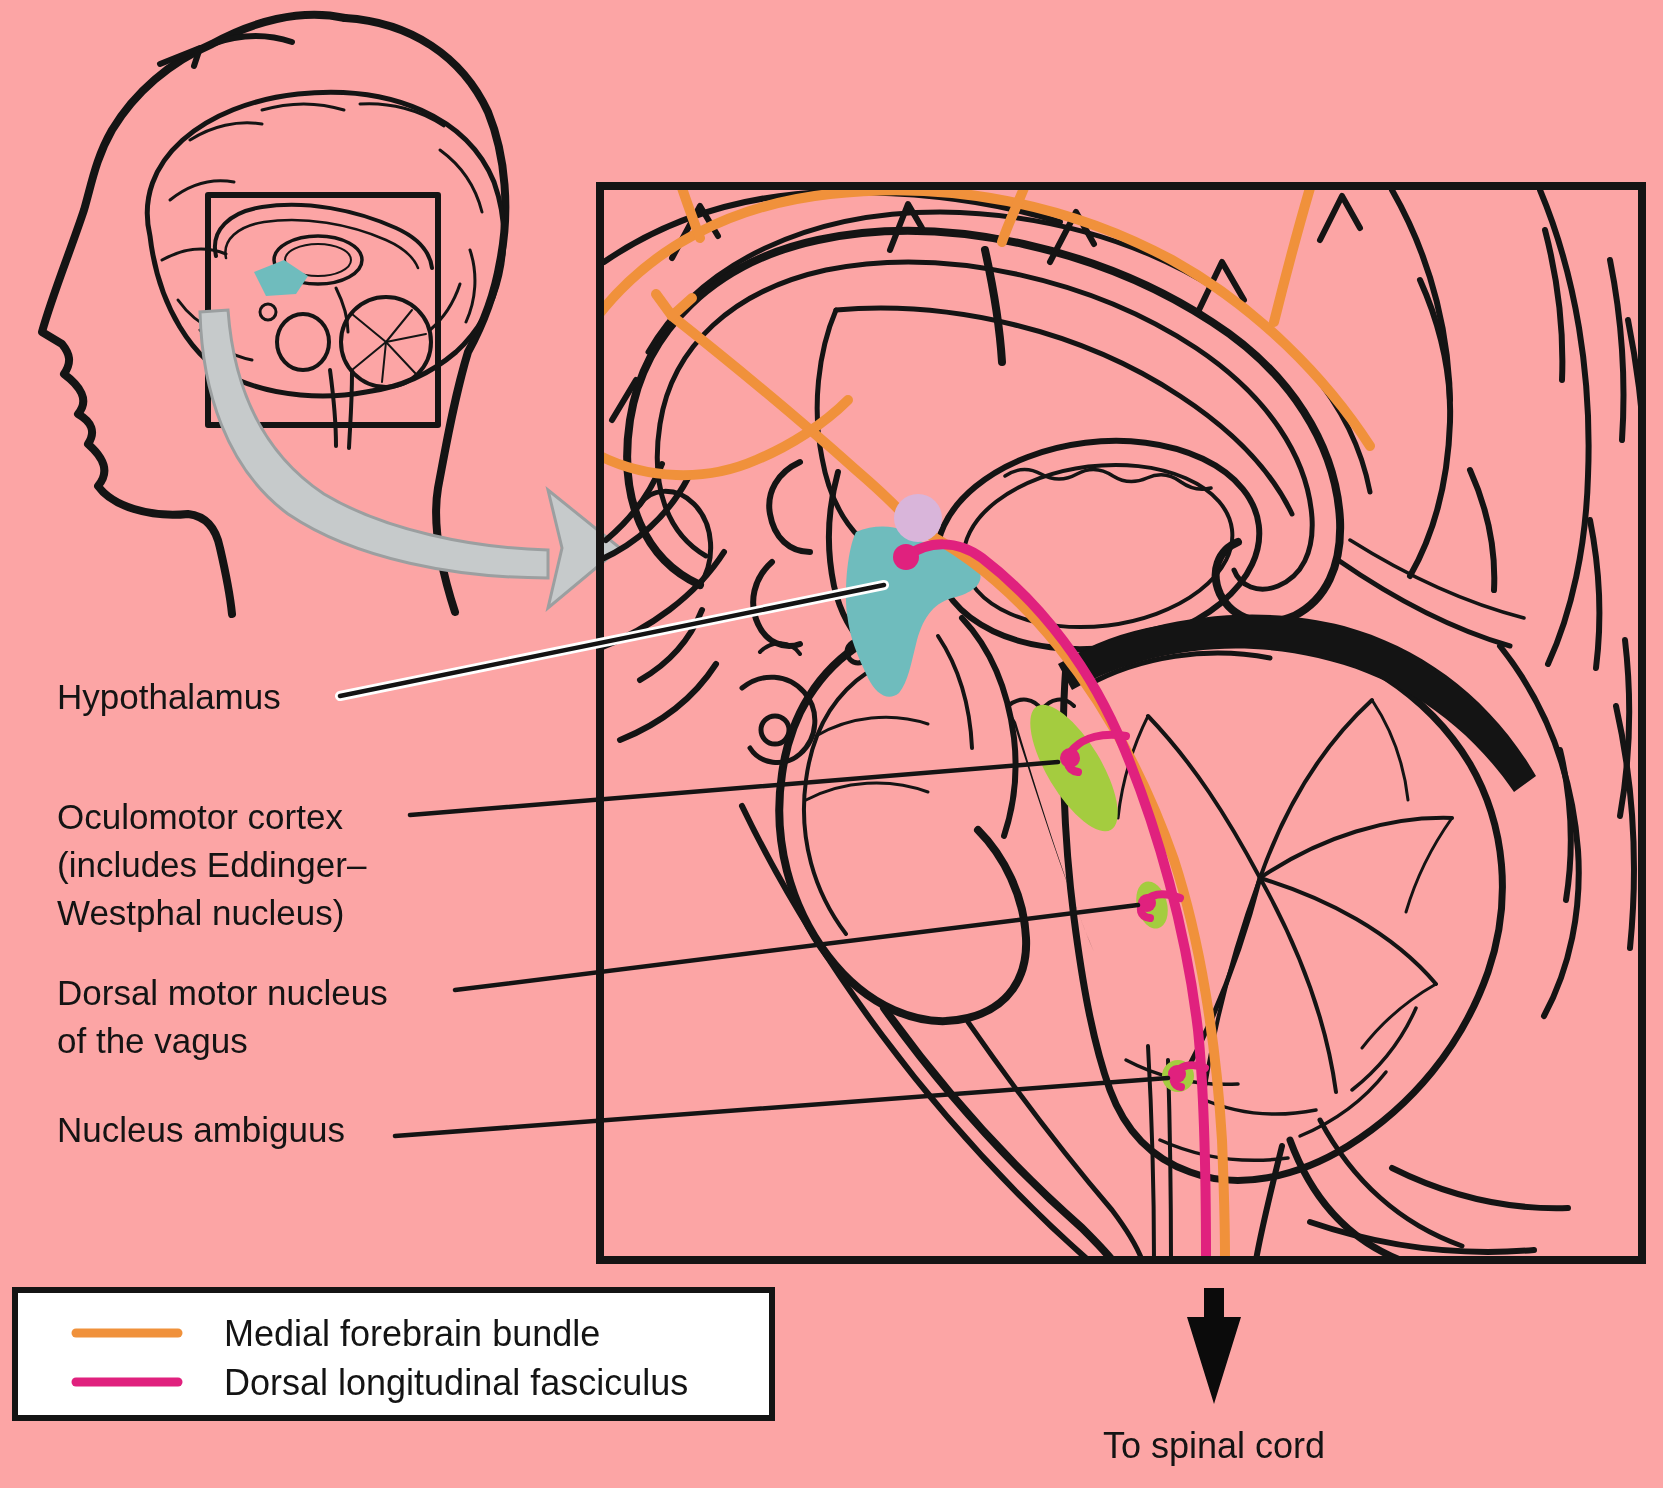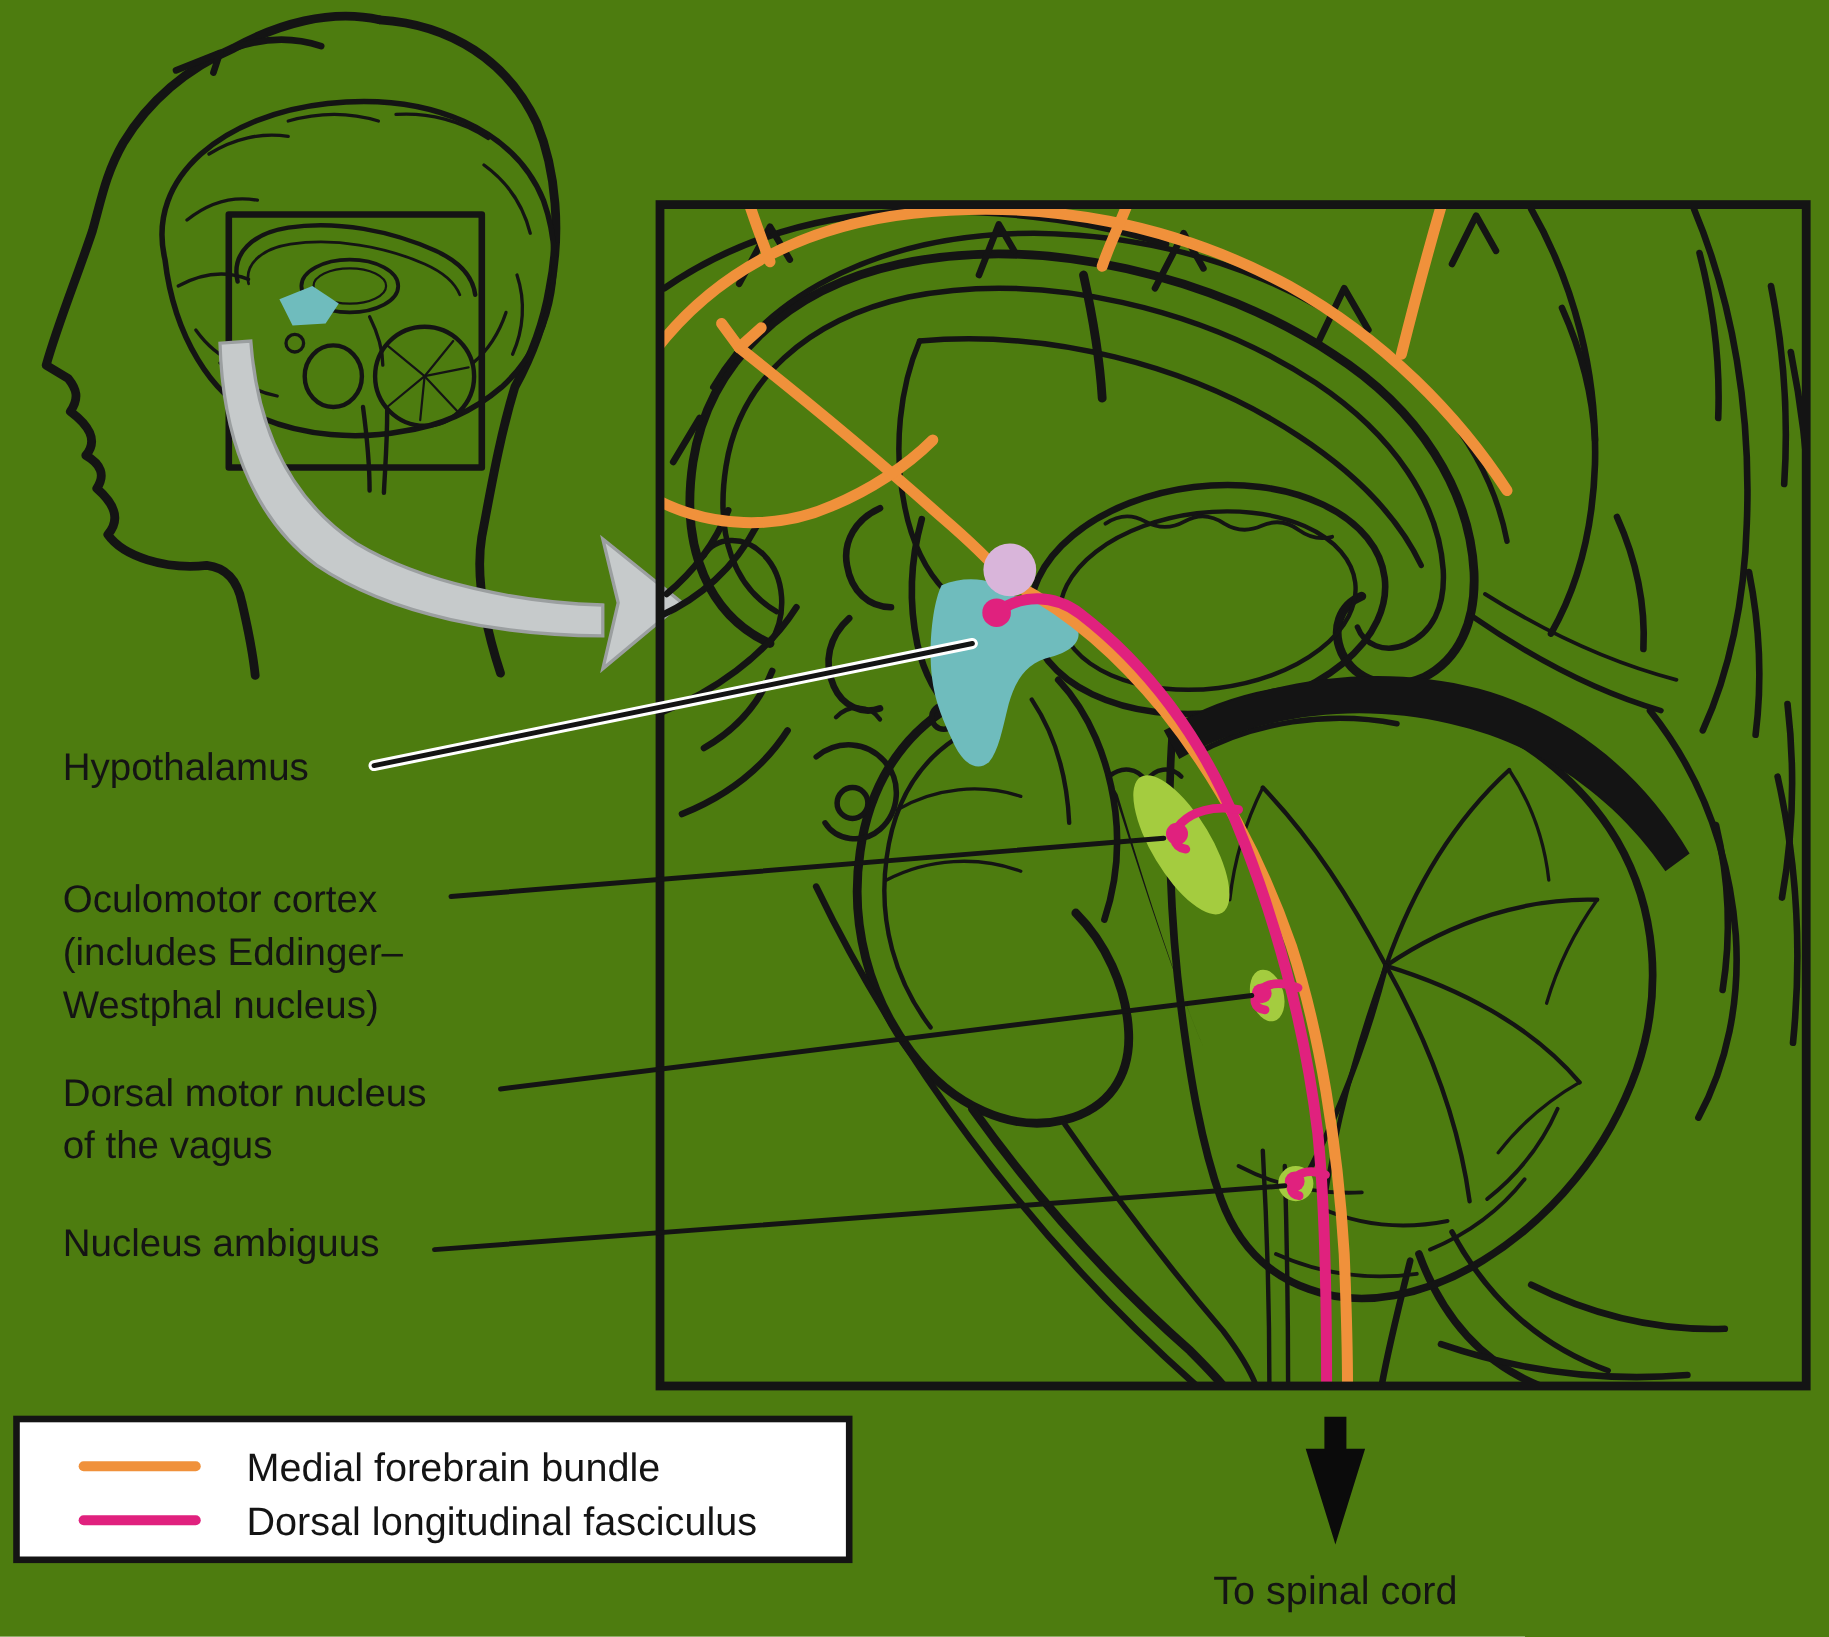--- a/index.html
+++ b/index.html
@@ -1,16 +1,16 @@
 <!DOCTYPE html>
 <html><head>
 <meta charset="utf-8">
 <style>
   html,body{margin:0;padding:0;background:#fff;}
-  .canvas{position:relative;width:1663px;height:1488px;background:#4d7c0f;overflow:hidden;
+  .canvas{position:relative;width:1663px;height:1488px;background:#fca5a5;overflow:hidden;
           font-family:"Liberation Sans", sans-serif;}
   svg{position:absolute;left:0;top:0;}
   svg text{font-family:"Liberation Sans", sans-serif;fill:#141414;}
   .lbl{font-size:35px;}
   .legend-t{font-size:36px;}
 </style>
 </head>
 <body>
 
 <div class="canvas">

